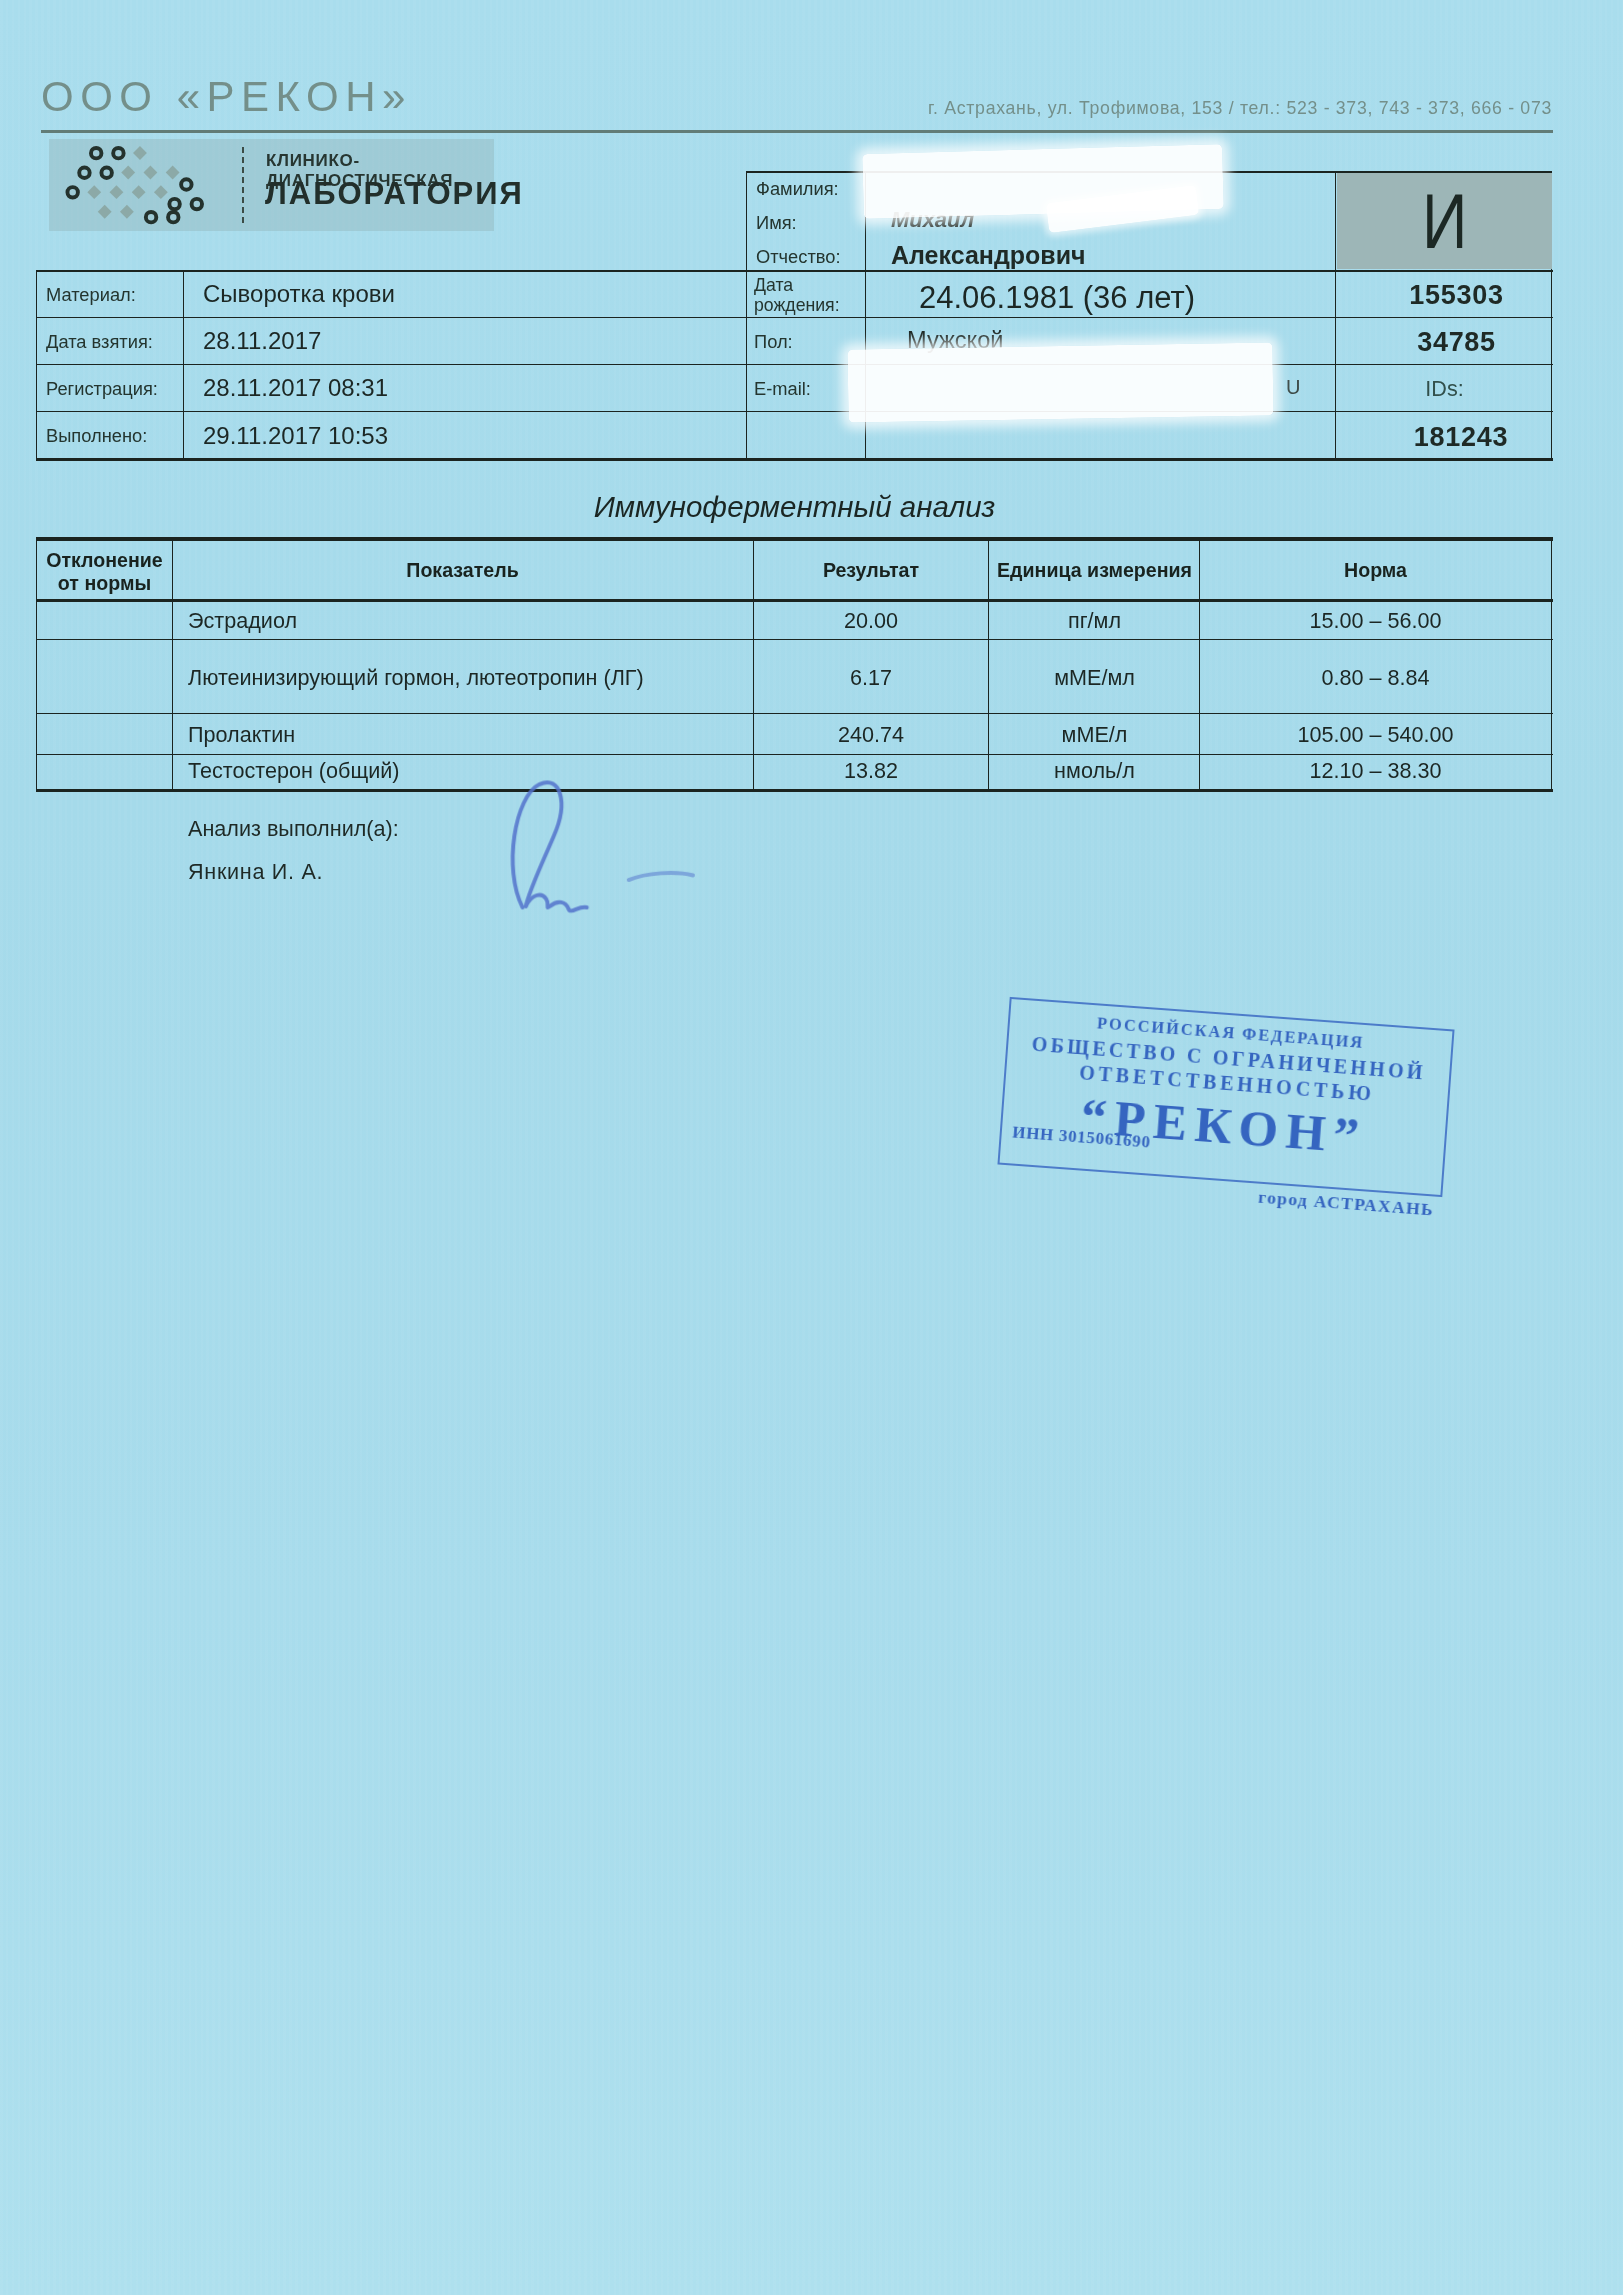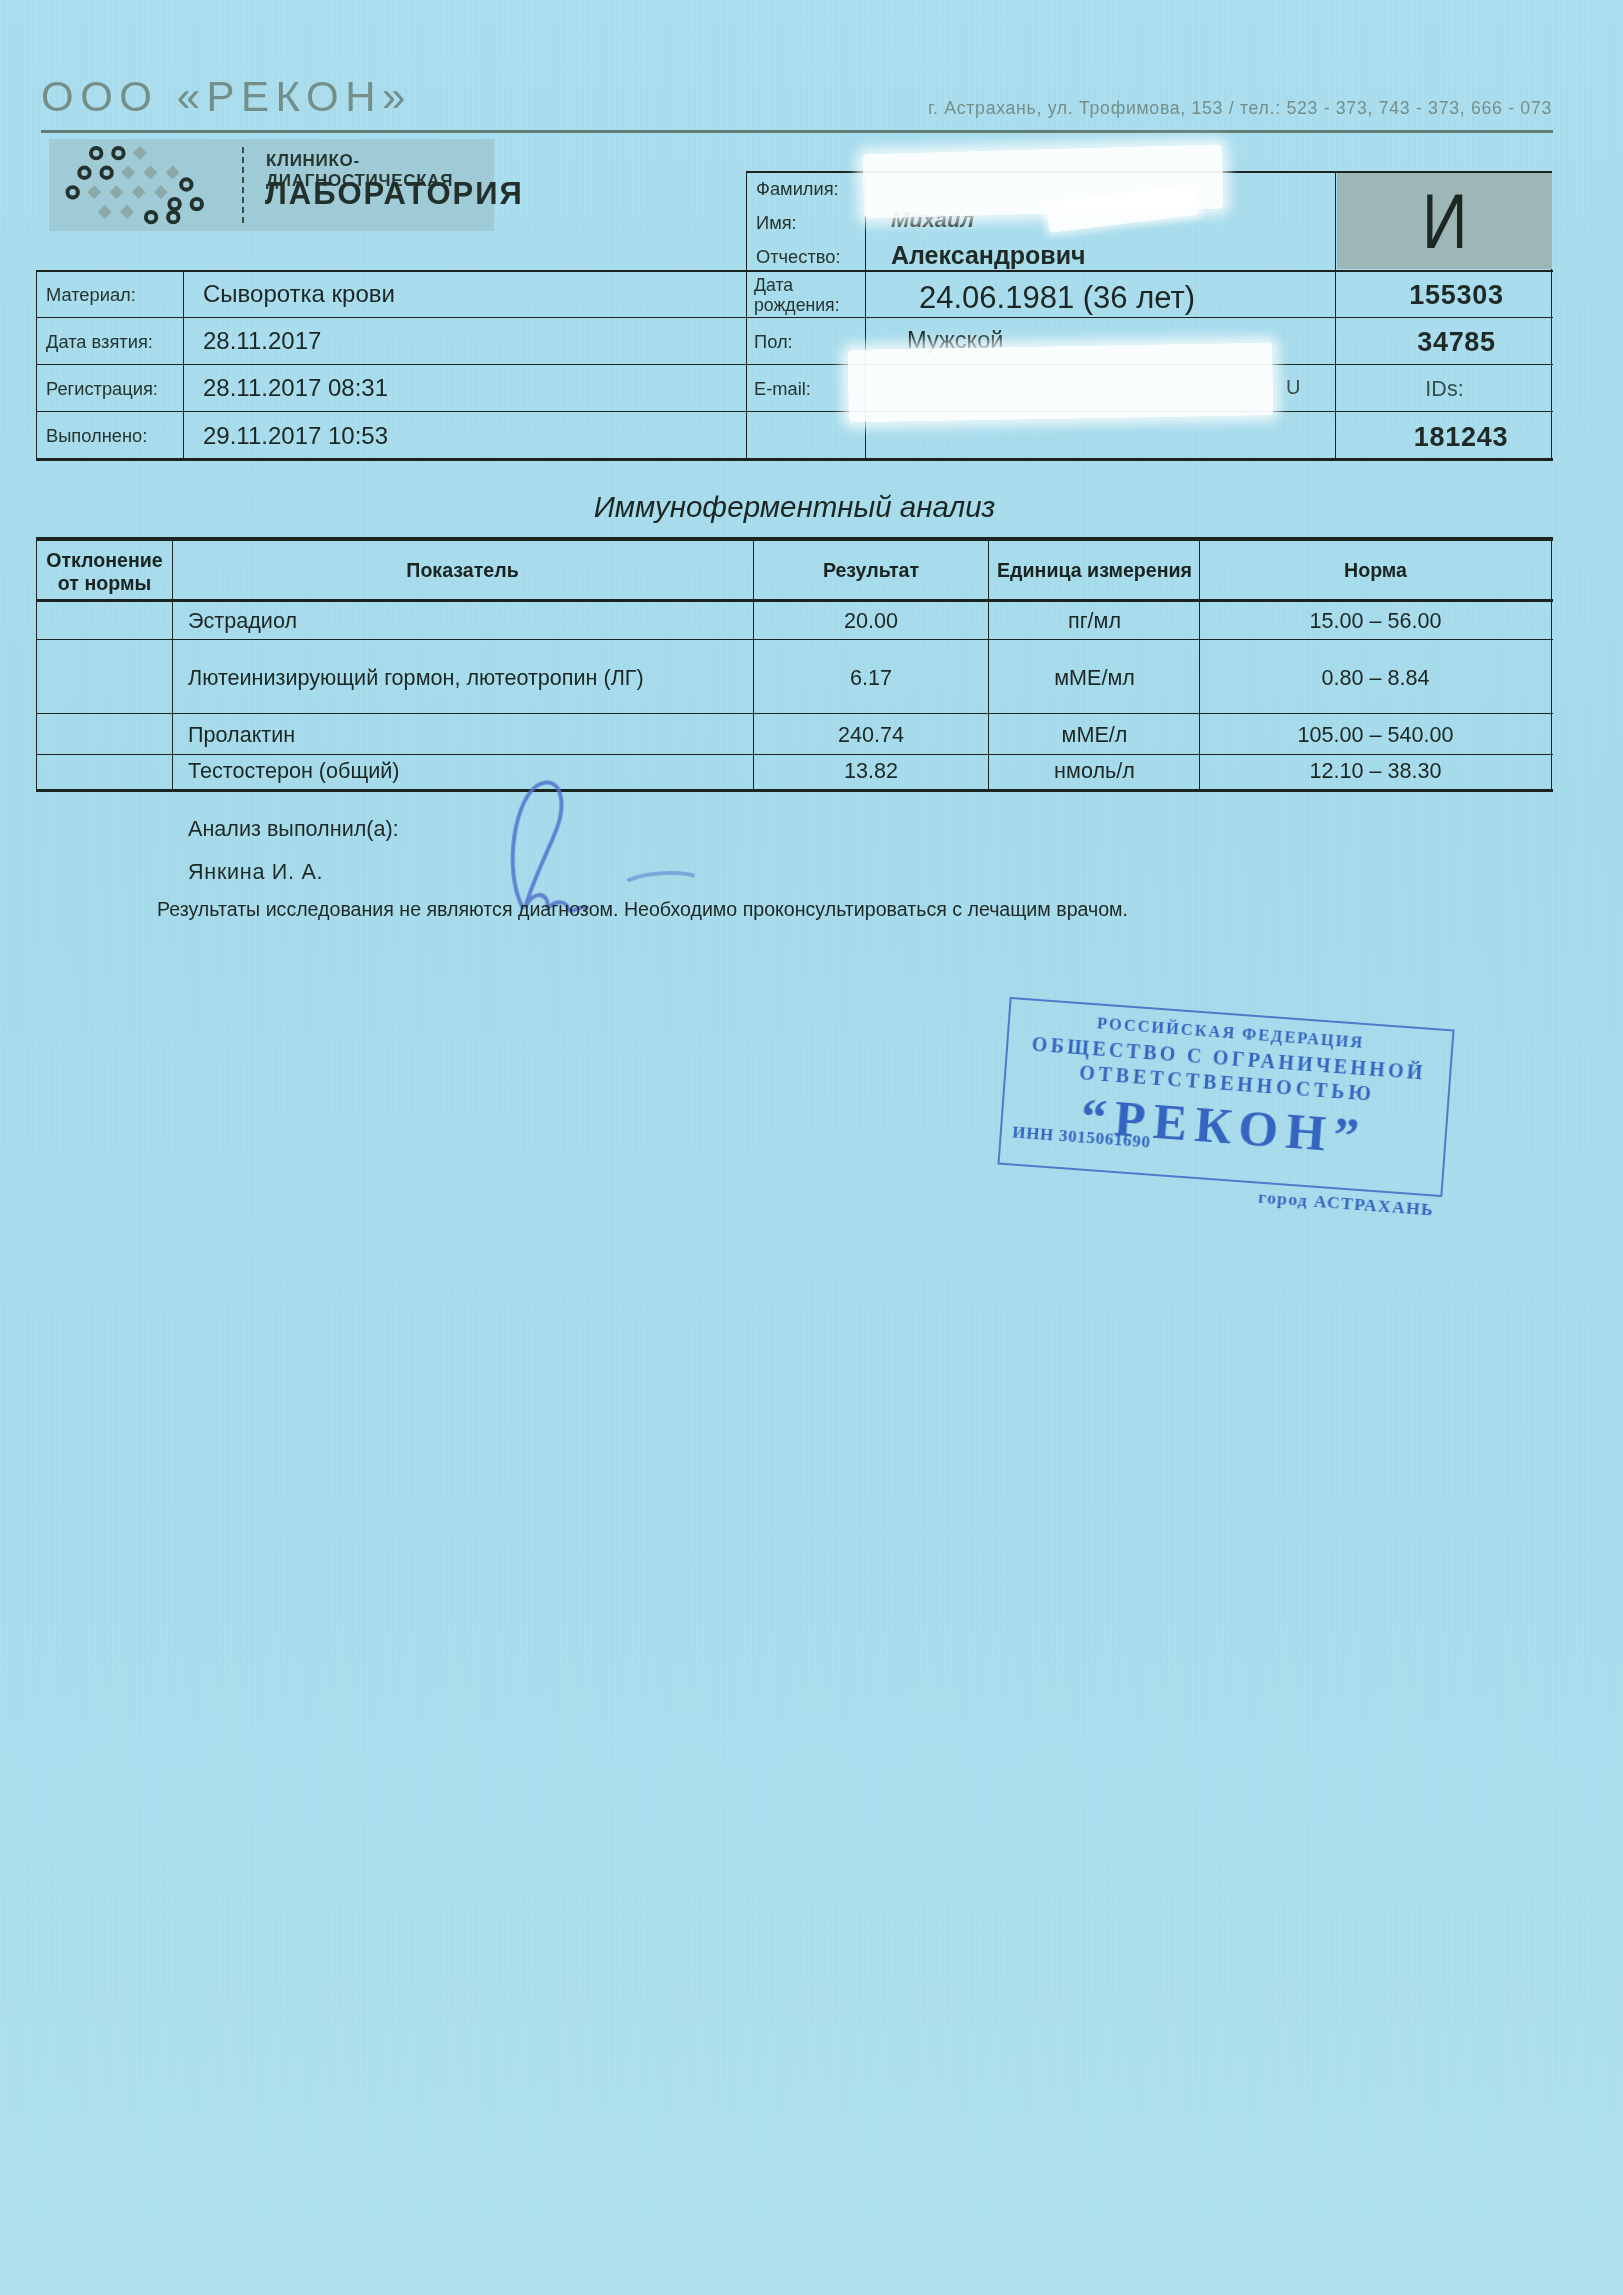--- a/index.html
+++ b/index.html
@@ -203,21 +203,20 @@
   <div class="abs" style="left:188px;top:860px;font-size:21.6px;letter-spacing:0.7px;">Янкина И. А.</div>
 
   <svg class="sig" width="367" height="151" viewBox="0 0 560 230">
     <g fill="none" stroke="#5373cc" stroke-width="6" stroke-linecap="round" opacity=".85">
       <path d="M 158 208 C 128 150, 146 38, 184 20 C 216 6, 228 48, 206 98 C 190 136, 168 182, 163 206"></path>
       <path d="M 163 206 C 172 188, 187 184, 194 195 C 200 204, 192 212, 200 206 C 212 196, 224 199, 228 210 C 232 219, 243 205, 256 208"></path>
       <path d="M 320 166 C 346 155, 392 152, 418 159" opacity=".6"></path>
     </g>
   </svg>
 
-  <div class="abs" style="left:157px;top:898px;font-size:19.6px;color:#1d2824;">Результаты исследования не являются диагнозом. Необходимо проконсультироваться с лечащим врачом.</div>
 
   <div class="stamp">
     <div class="stamp-l1">РОССИЙСКАЯ ФЕДЕРАЦИЯ</div>
     <div class="stamp-l2">ОБЩЕСТВО С ОГРАНИЧЕННОЙ</div>
     <div class="stamp-l3">ОТВЕТСТВЕННОСТЬЮ</div>
     <div class="stamp-co">“РЕКОН”</div>
     <div class="stamp-inn">ИНН 3015061690</div>
     <div class="stamp-city">город АСТРАХАНЬ</div>
   </div>
 

